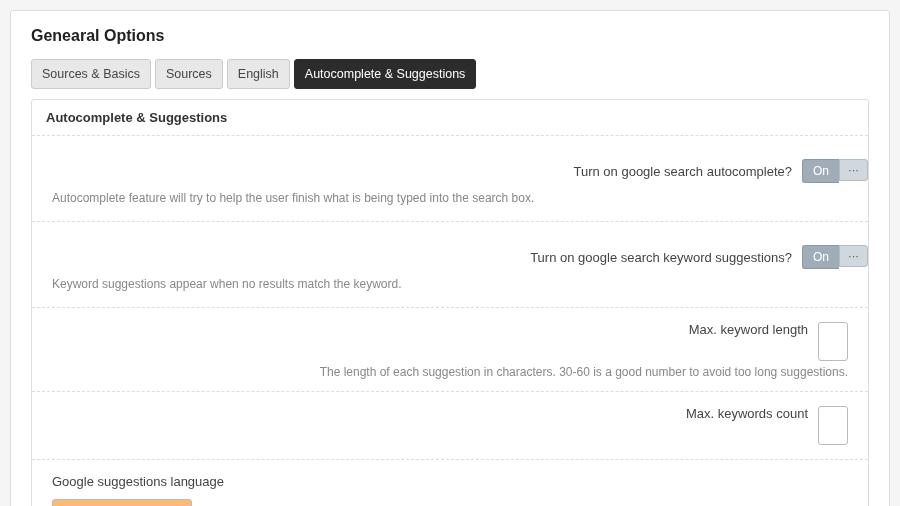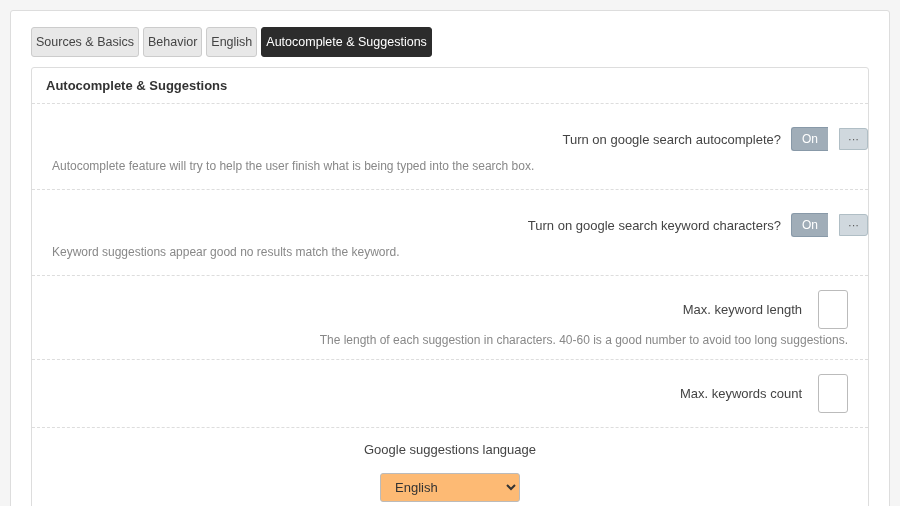--- a/index.html
+++ b/index.html
@@ -22,21 +22,21 @@
       font-weight: bold;
       color: #222;
       margin-bottom: 14px;
     }
     .tab-bar {
       display: flex;
       gap: 4px;
       margin-bottom: 0;
     }
     .tab-btn {
-      padding: 7px 4px;
+      padding: 7px 10px;
       border: 1px solid #ccc;
       border-radius: 3px;
       background: #e8e8e8;
       color: #444;
       font-size: 12.5px;
       cursor: pointer;
       font-family: inherit;
     }
     .tab-btn.active {
       background: #2c2c2c;
@@ -64,22 +64,22 @@
       margin-bottom: 6px;
       margin-top: 23px;
     }
     .setting-label {
       font-size: 13px;
       color: #444;
       text-align: right;
     }
     .toggle-group {
       display: flex;
-      align-items: center;
-      gap: 11px;
+      align-items: flex-start;
+      gap: 0;
     }
     .toggle-on {
       background: #a0adb8;
       color: #fff;
       border: 1px solid #8899a8;
       border-right: none;
       border-radius: 3px 0 0 3px;
       padding: 4px 10px;
       font-size: 12px;
       cursor: pointer;
@@ -95,23 +95,23 @@
       cursor: pointer;
       font-family: inherit;
     }
     .setting-desc {
       font-size: 12px;
       color: #888;
       line-height: 1.5;
     }
     .setting-inline {
       display: flex;
-      align-items: center;
+      align-items: flex-start;
       justify-content: flex-end;
-      gap: 16px;
+      gap: 10px;
       padding: 14px 20px;
       border-bottom: 1px dashed #ddd;
     }
     .setting-inline:last-child {
       border-bottom: none;
     }
     .inline-label {
       font-size: 13px;
       color: #444;
     }
@@ -147,59 +147,60 @@
       border-bottom: 1px dashed #ddd;
     }
     .setting-block:last-child {
       border-bottom: none;
     }
   </style>
 </head>
 <body>
 
 <div class="page-wrapper">
+  <div class="page-title">Genearal Options</div>
 
   <div class="tab-bar">
     <button class="tab-btn">Sources &amp; Basics</button>
-    <button class="tab-btn">Behavior</button>
+    <button class="tab-btn">Sources</button>
     <button class="tab-btn">English</button>
     <button class="tab-btn active">Autocomplete &amp; Suggestions</button>
   </div>
 
   <div class="section-panel">
     <div class="section-header">Autocomplete &amp; Suggestions</div>
 
     <div class="setting-block">
       <div class="setting-top">
         <span class="setting-label">Turn on google search autocomplete?</span>
         <div class="toggle-group">
           <button class="toggle-on">On</button>
           <button class="toggle-dots">···</button>
         </div>
       </div>
       <div class="setting-desc" style="padding: 0 20px 14px;">Autocomplete feature will try to help the user finish what is being typed into the search box.</div>
     </div>
 
     <div class="setting-block">
       <div class="setting-top">
-        <span class="setting-label">Turn on google search keyword characters?</span>
+        <span class="setting-label">Turn on google search keyword suggestions?</span>
         <div class="toggle-group">
           <button class="toggle-on">On</button>
           <button class="toggle-dots">···</button>
         </div>
       </div>
-      <div class="setting-desc" style="padding: 0 20px 14px;">Keyword suggestions appear good no results match the keyword.</div>
+      <div class="setting-desc" style="padding: 0 20px 14px;">Keyword suggestions appear when no results match the keyword.</div>
     </div>
 
     <div class="setting-block">
       <div class="setting-inline" style="border-bottom: none; padding-bottom: 4px;">
         <span class="inline-label">Max. keyword length</span>
         <input type="number" class="number-input" value="60" style="">
       </div>
-      <div class="inline-desc">The length of each suggestion in characters. 40-60 is a good number to avoid too long suggestions.</div>
+      <div class="inline-desc">The length of each suggestion in characters. 30-60 is a good number to avoid too long suggestions.</div>
     </div>
 
     <div class="setting-block">
       <div class="setting-inline" style="border-bottom: none;">
         <span class="inline-label">Max. keywords count</span>
         <input type="number" class="number-input" value="10" style="">
       </div>
     </div>
 
     <div class="setting-block">

